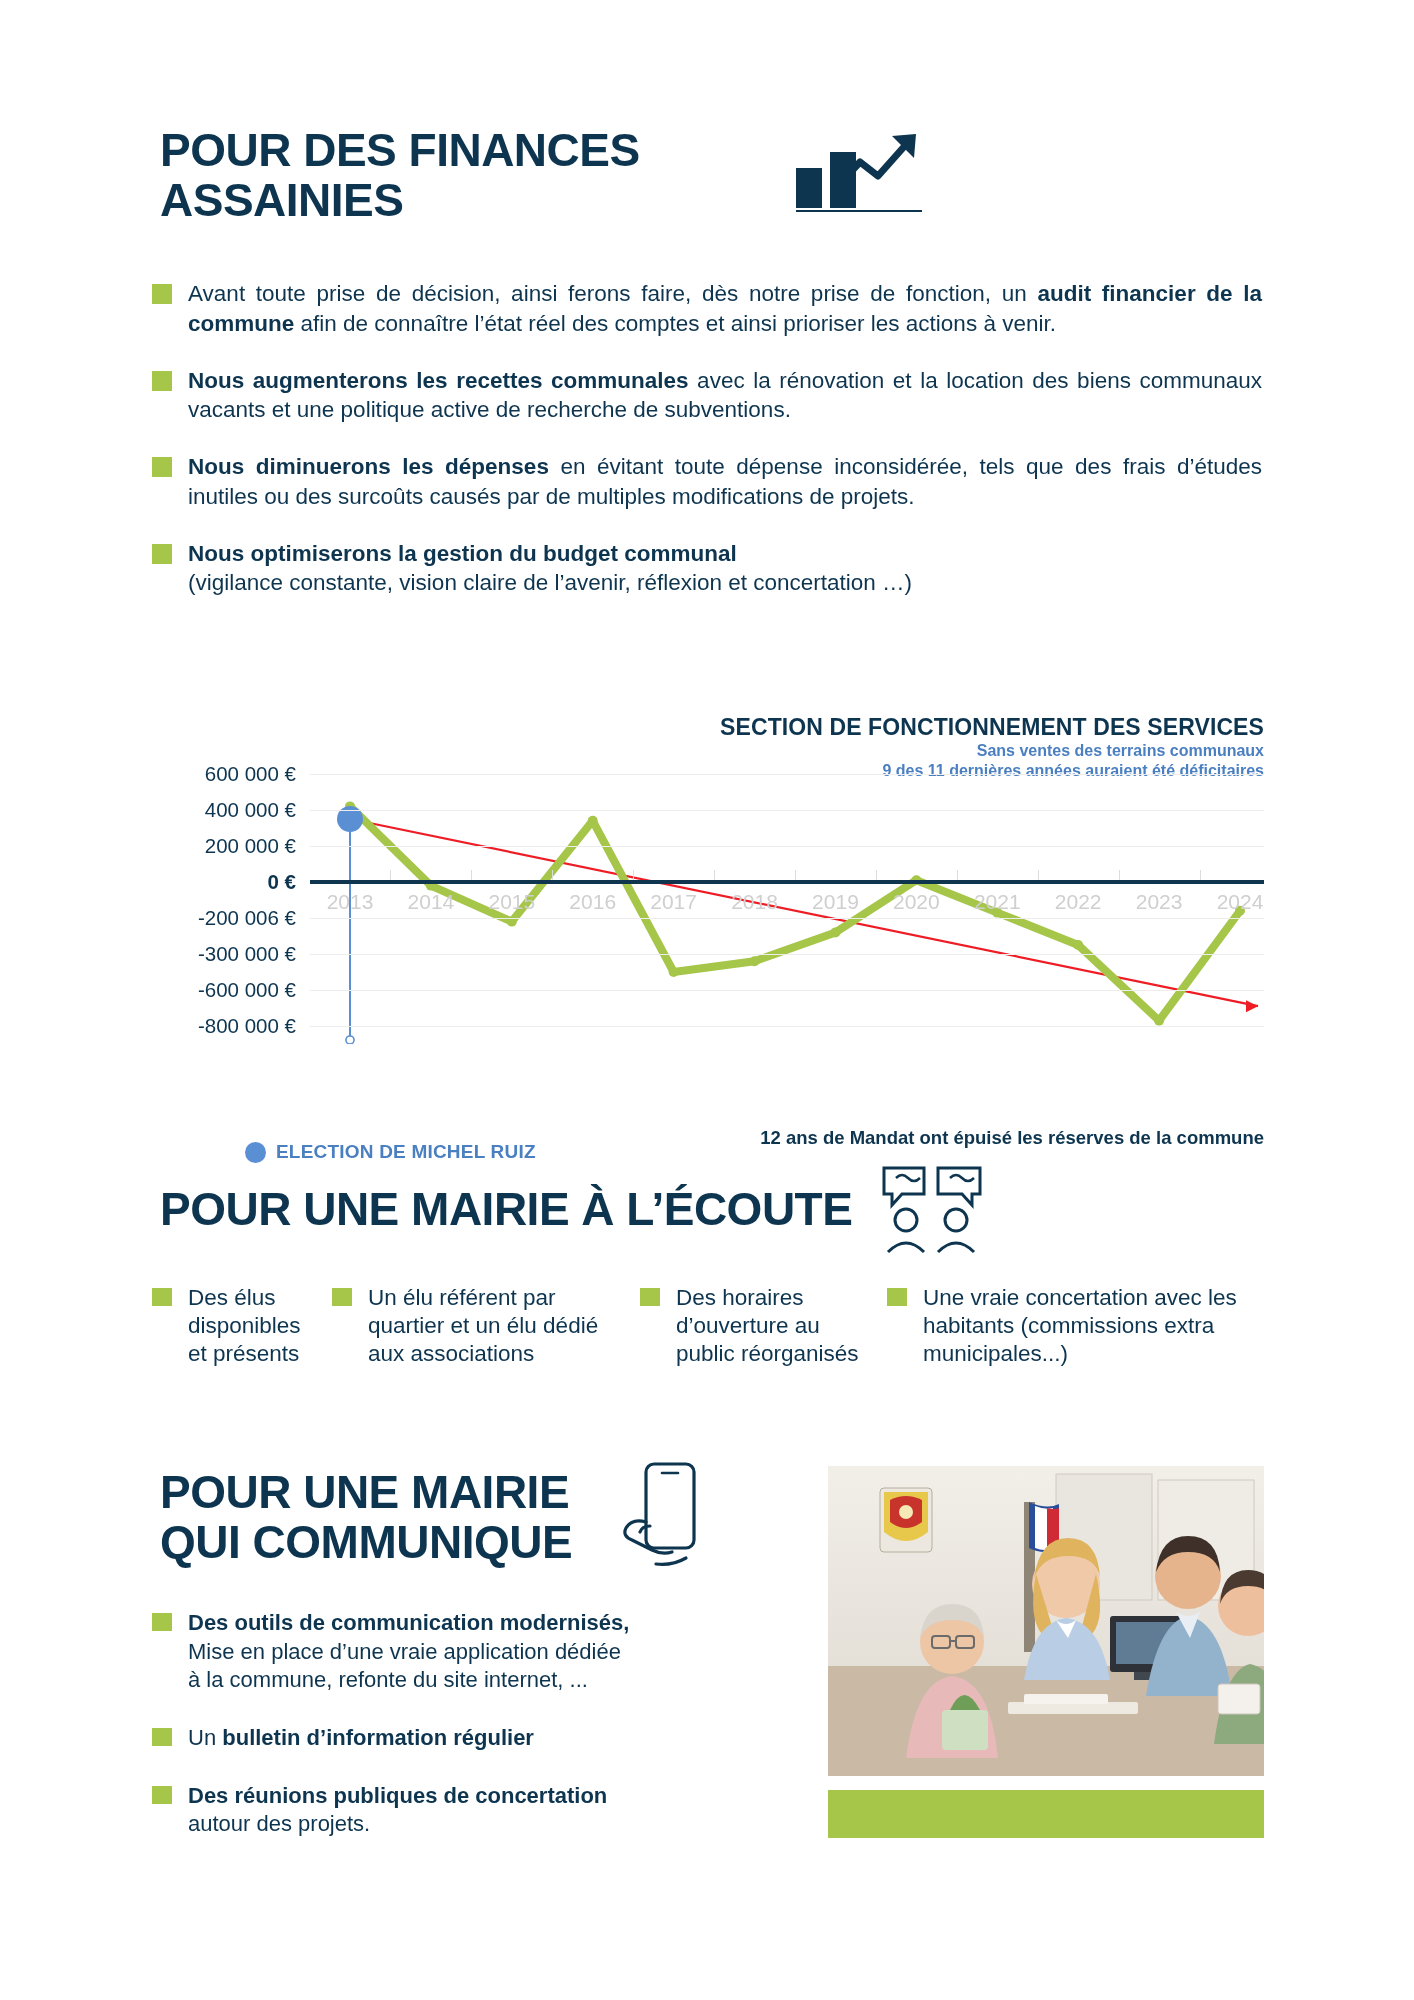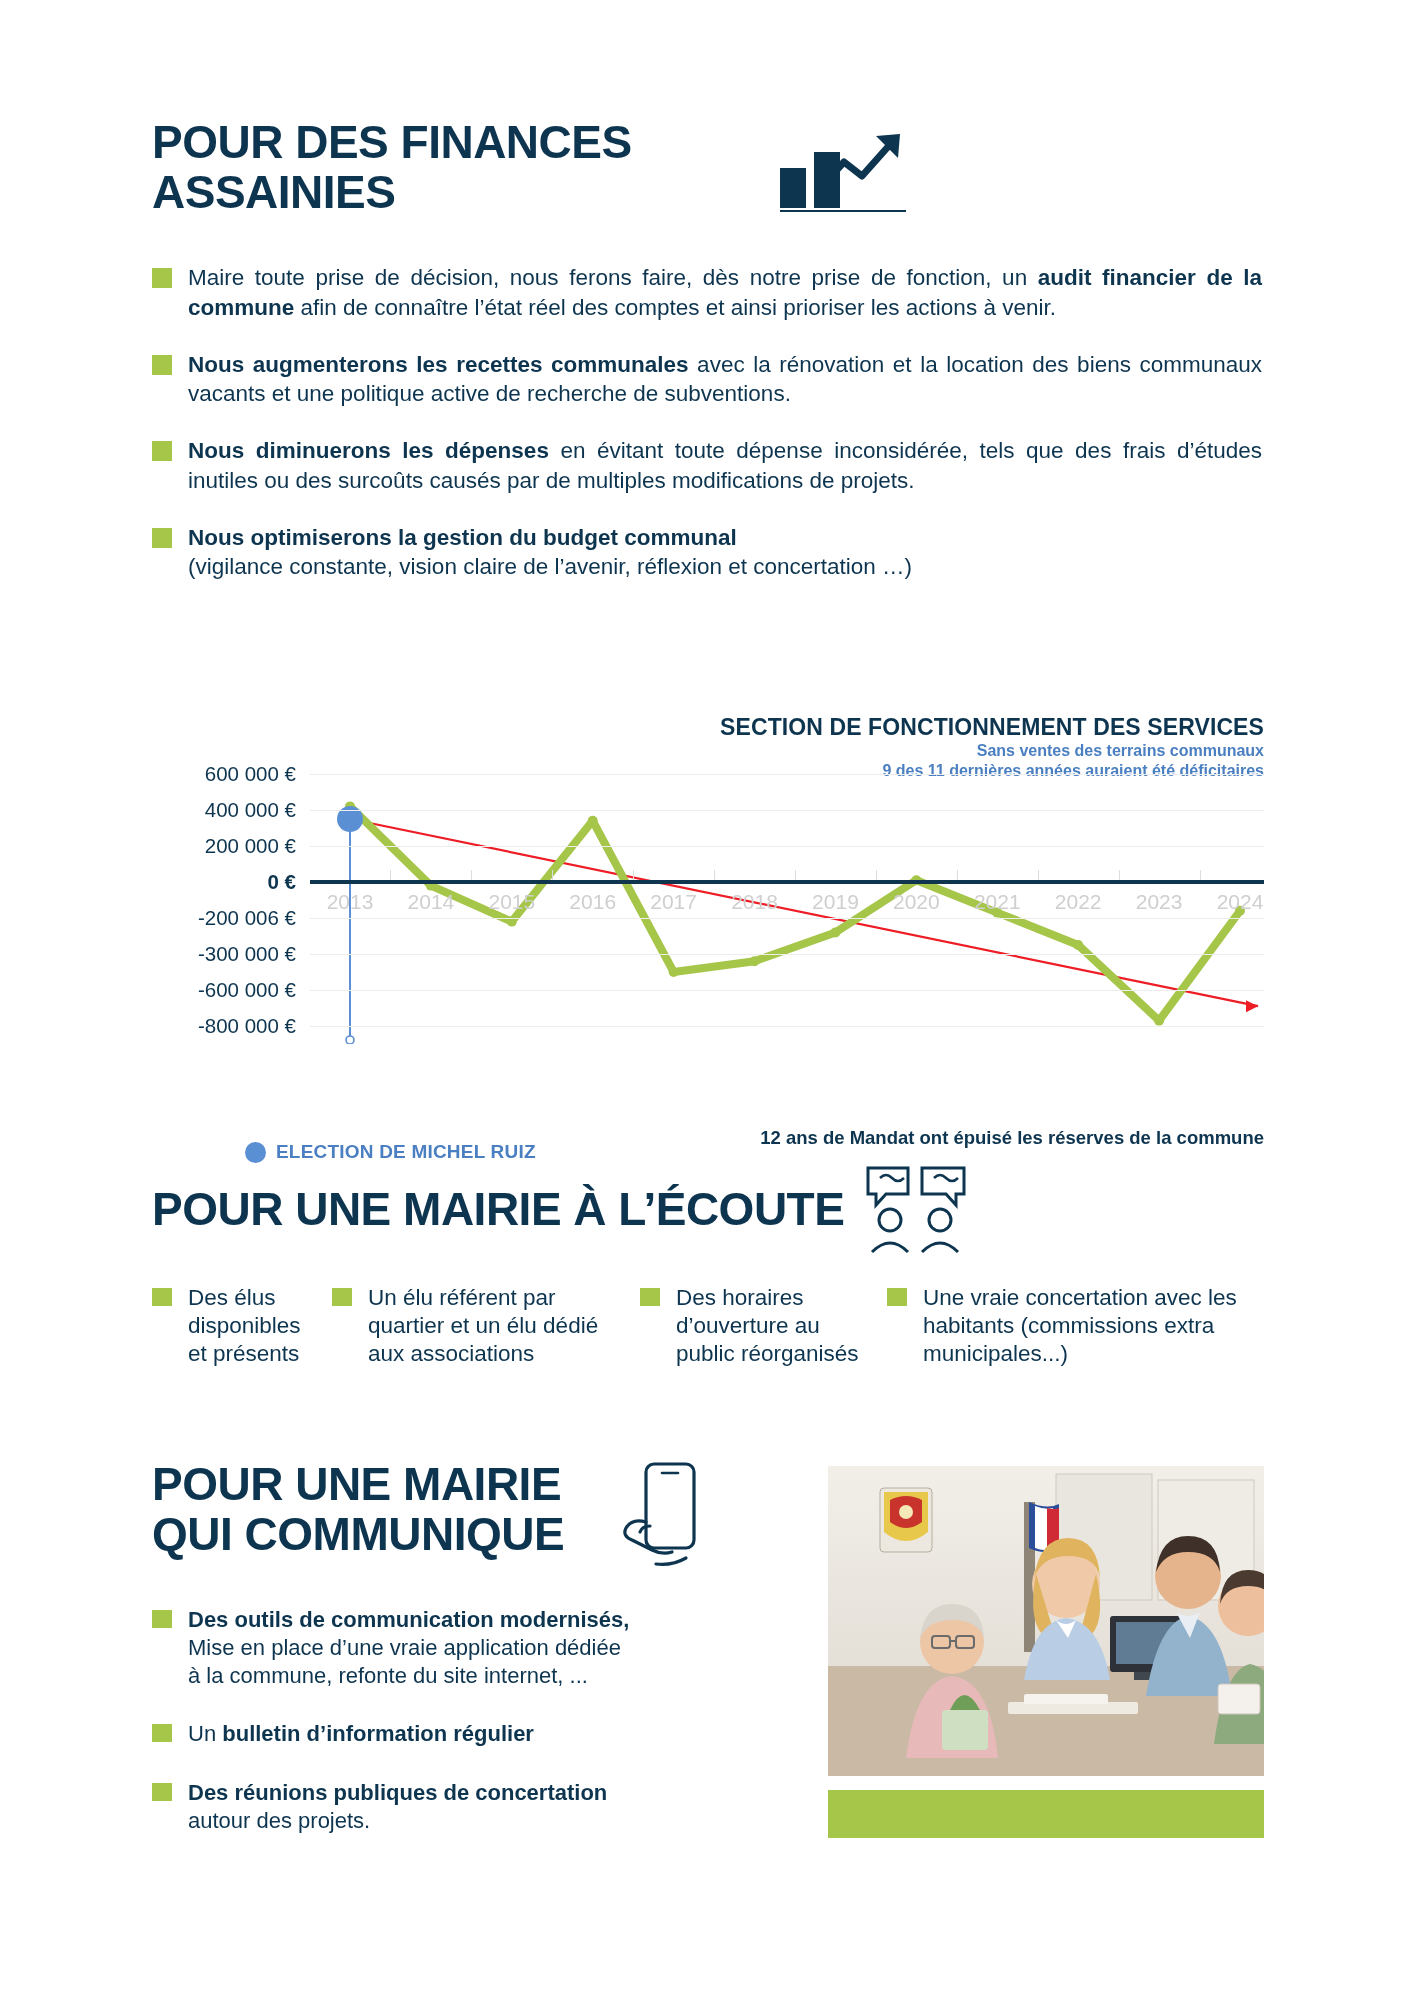--- a/index.html
+++ b/index.html
@@ -13,21 +13,21 @@
   
   .bullet{
     width:20px;height:20px;background:#a6c64a;flex:0 0 20px;margin-top:5px;
   }
   .bullet.sm{width:18px;height:18px;margin-top:4px;}
   .row{display:flex;gap:16px;align-items:flex-start;}
   .b{font-weight:bold;}
 
   h1.title{
     font-size:46px;line-height:1.08;font-weight:bold;letter-spacing:-0.5px;
-    color:#0e3550;margin:0;text-transform:uppercase;
+    color:#0e3550;margin:8px;text-transform:uppercase;
   }
 
   
   #sec-finances{position:absolute;left:152px;top:118px;width:1110px;}
   #sec-finances .hdr{display:flex;align-items:flex-start;gap:26px;}
   #fin-title{width:600px;}
   .chart-icon{margin-top:14px;}
 
   #fin-list{margin-top:46px;display:flex;flex-direction:column;gap:28px;width:1110px;}
   #fin-list p{margin:0;font-size:22.5px;line-height:1.30;text-align:justify;}
@@ -97,21 +97,21 @@
           <polygon points="2,78 128,78 128,80 2,80" fill="#0e3550"></polygon>
           <path d="M40 58 L66 30 L84 44 L116 8" stroke="#0e3550" stroke-width="7" fill="none" stroke-linecap="round" stroke-linejoin="round"></path>
           <polygon points="98,4 122,2 120,26" fill="#0e3550"></polygon>
         </svg>
       </span>
     </div>
 
     <div id="fin-list">
       <div class="row">
         <span class="bullet"></span>
-        <p class="justify"><span>Maire toute prise de décision, nous ferons faire, dès notre prise de fonction, un </span><span class="b">audit financier de la commune</span><span> afin de connaître l’état réel des comptes et ainsi prioriser les actions à venir.</span></p>
+        <p class="justify"><span>Avant toute prise de décision, ainsi ferons faire, dès notre prise de fonction, un </span><span class="b">audit financier de la commune</span><span> afin de connaître l’état réel des comptes et ainsi prioriser les actions à venir.</span></p>
       </div>
 
       <div class="row">
         <span class="bullet"></span>
         <p class="justify"><span class="b">Nous augmenterons les recettes communales</span><span> avec la rénovation et la location des biens communaux vacants et une politique active de recherche de subventions.</span></p>
       </div>
 
       <div class="row">
         <span class="bullet"></span>
         <p class="justify"><span class="b">Nous diminuerons les dépenses</span><span> en évitant toute dépense inconsidérée, tels que des frais d’études inutiles ou des surcoûts causés par de multiples modifications de projets.</span></p>

